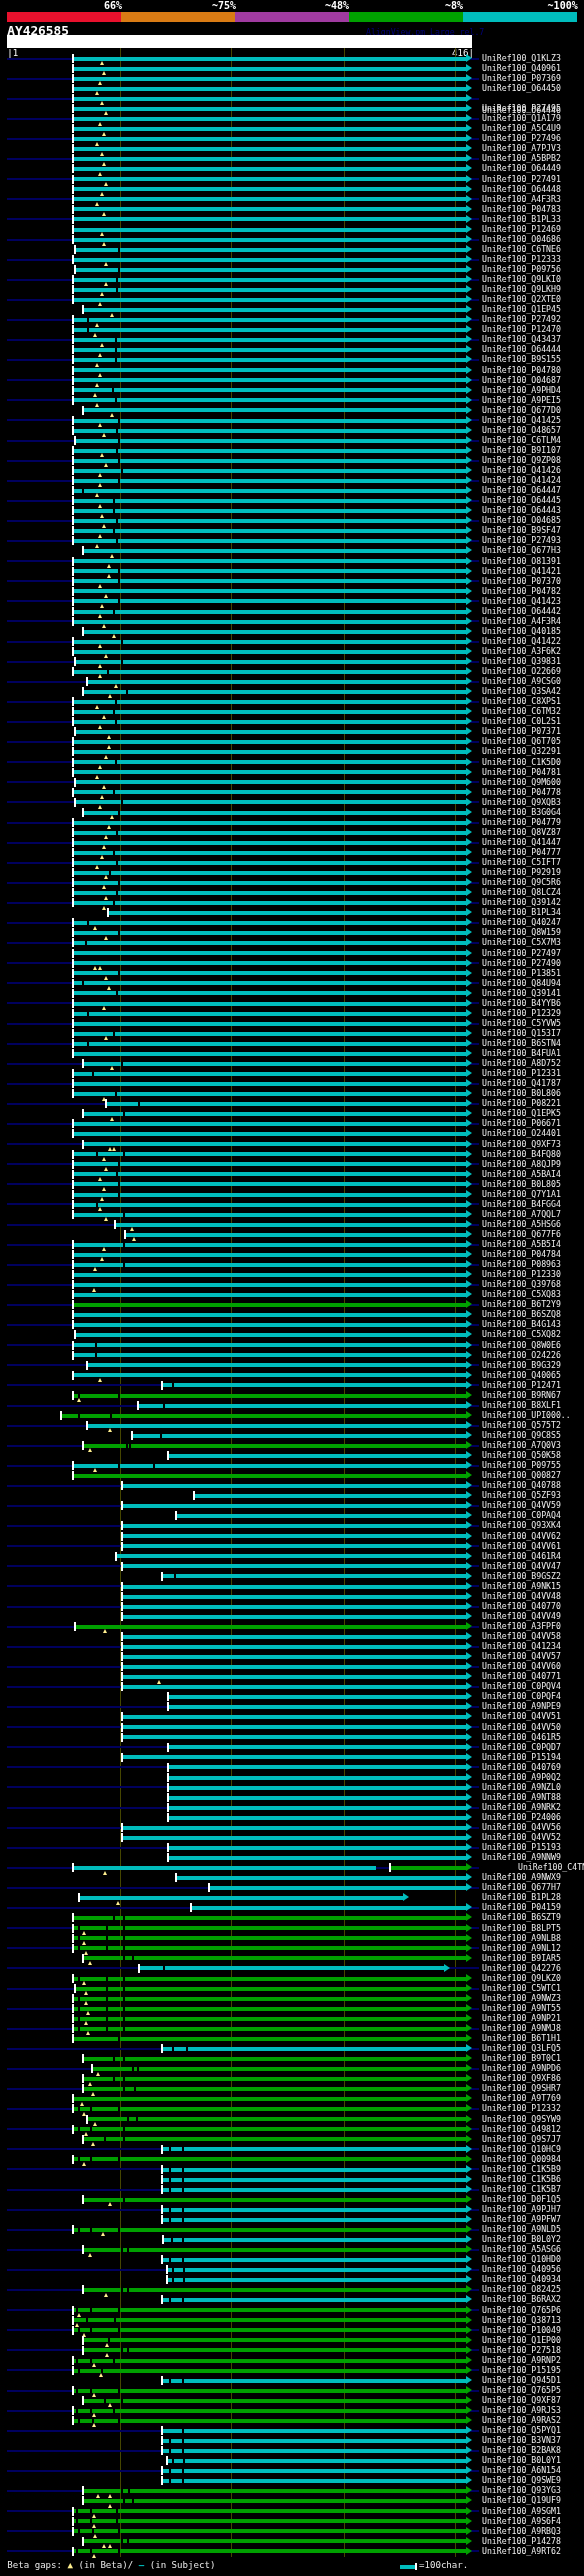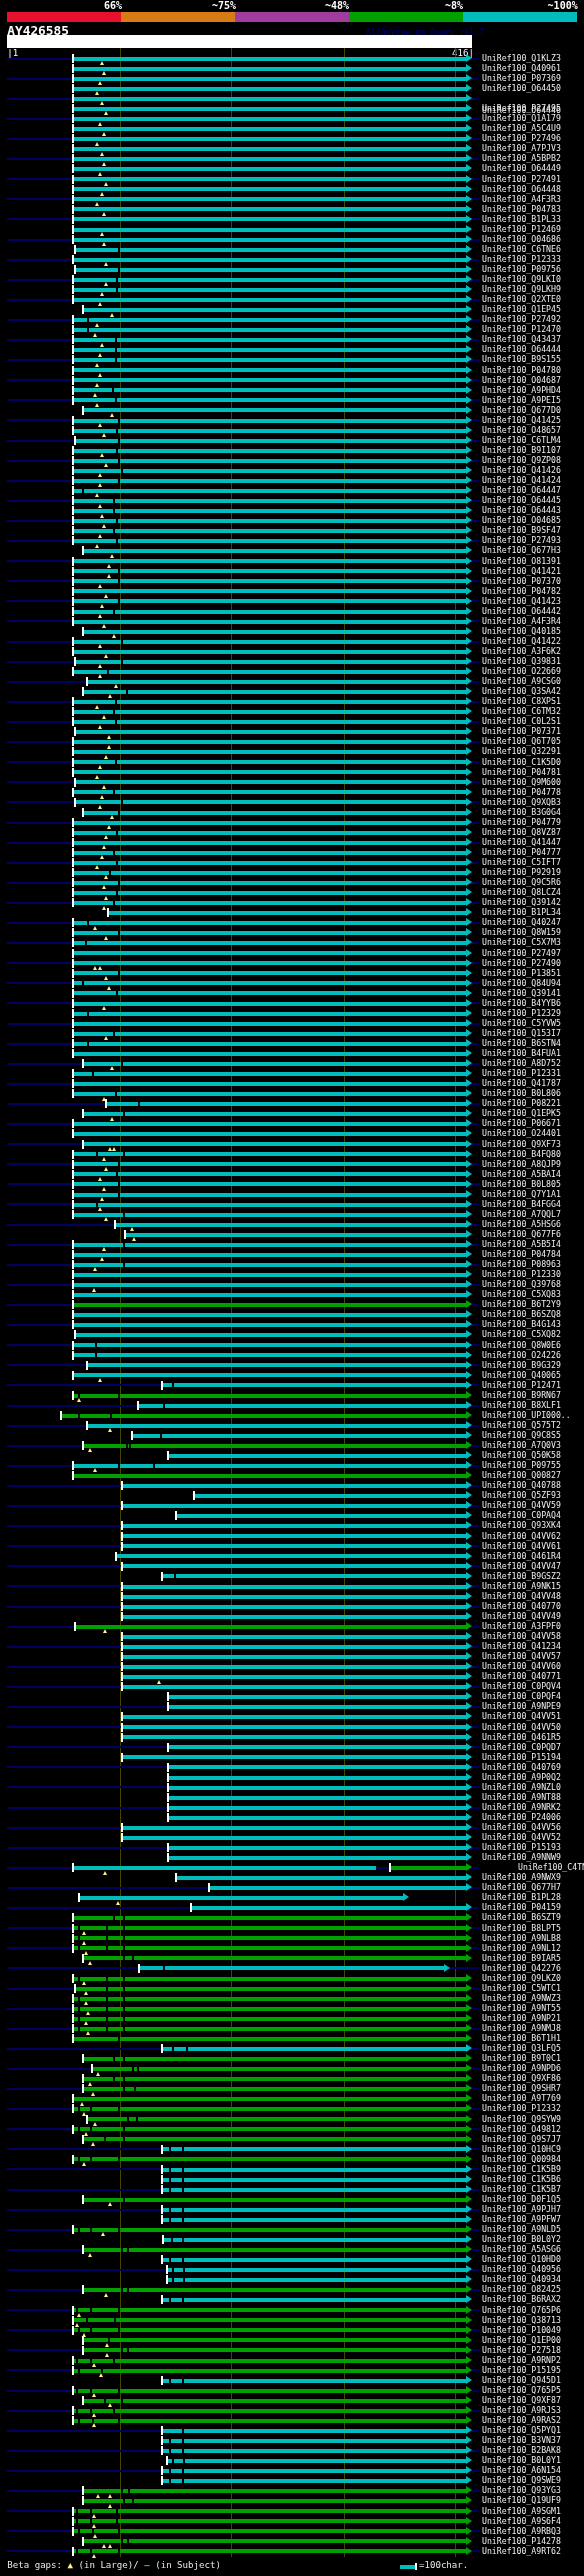--- a/index.html
+++ b/index.html
@@ -41,21 +41,21 @@
     <div style="background: rgb(0, 160, 0);"></div>
     <div style="background: rgb(0, 188, 188);"></div>
   </div>
   <span class="pct" style="right: 463px;">66%</span>
   <span class="pct" style="right: 349px;">~75%</span>
   <span class="pct" style="right: 236px;">~48%</span>
   <span class="pct" style="right: 122px;">~8%</span>
   <span class="pct" style="right: 7.3px;">~100%</span>
 
   <div id="title">AY426585</div>
-  <div id="watermark">AlignView.pm Query rel.7</div>
+  <div id="watermark">AlignView.pm Large rel.7</div>
 
   <div id="querybar"></div>
   <span class="coord" style="left:7.3px">|1</span>
   <span class="coord" style="right:111px">416|</span>
 
   <div class="grid" style="left:120px"></div>
   <div class="grid" style="left:231px"></div>
   <div class="grid" style="left:344px"></div>
   <div class="grid" style="left:455px"></div>
 
@@ -2065,21 +2065,21 @@
         <div class="gap" style="left: 90px; top: 2549px;"></div>
         <div class="gap" style="left: 118px; top: 2549px;"></div>
         <div class="tri" style="left: 92px; top: 2554px;"></div>
         <div class="hitlabel" style="top: 2547px;">UniRef100_A9RT62</div>
       </div>
     </div>
 
   <div id="legend">
     <span>Beta gaps:</span>
     <span class="yel">▲</span>
-    <span>(in Large)/</span>
+    <span>(in Beta)/</span>
     <span class="cyn">–</span>
     <span> (in Subject)</span>
   </div>
   <div id="legend-scale-bar"></div>
   <div id="legend-scale-tick"></div>
   <div id="legend-scale-text">=100char.</div>
 </div>
 
 
 </body></html>

